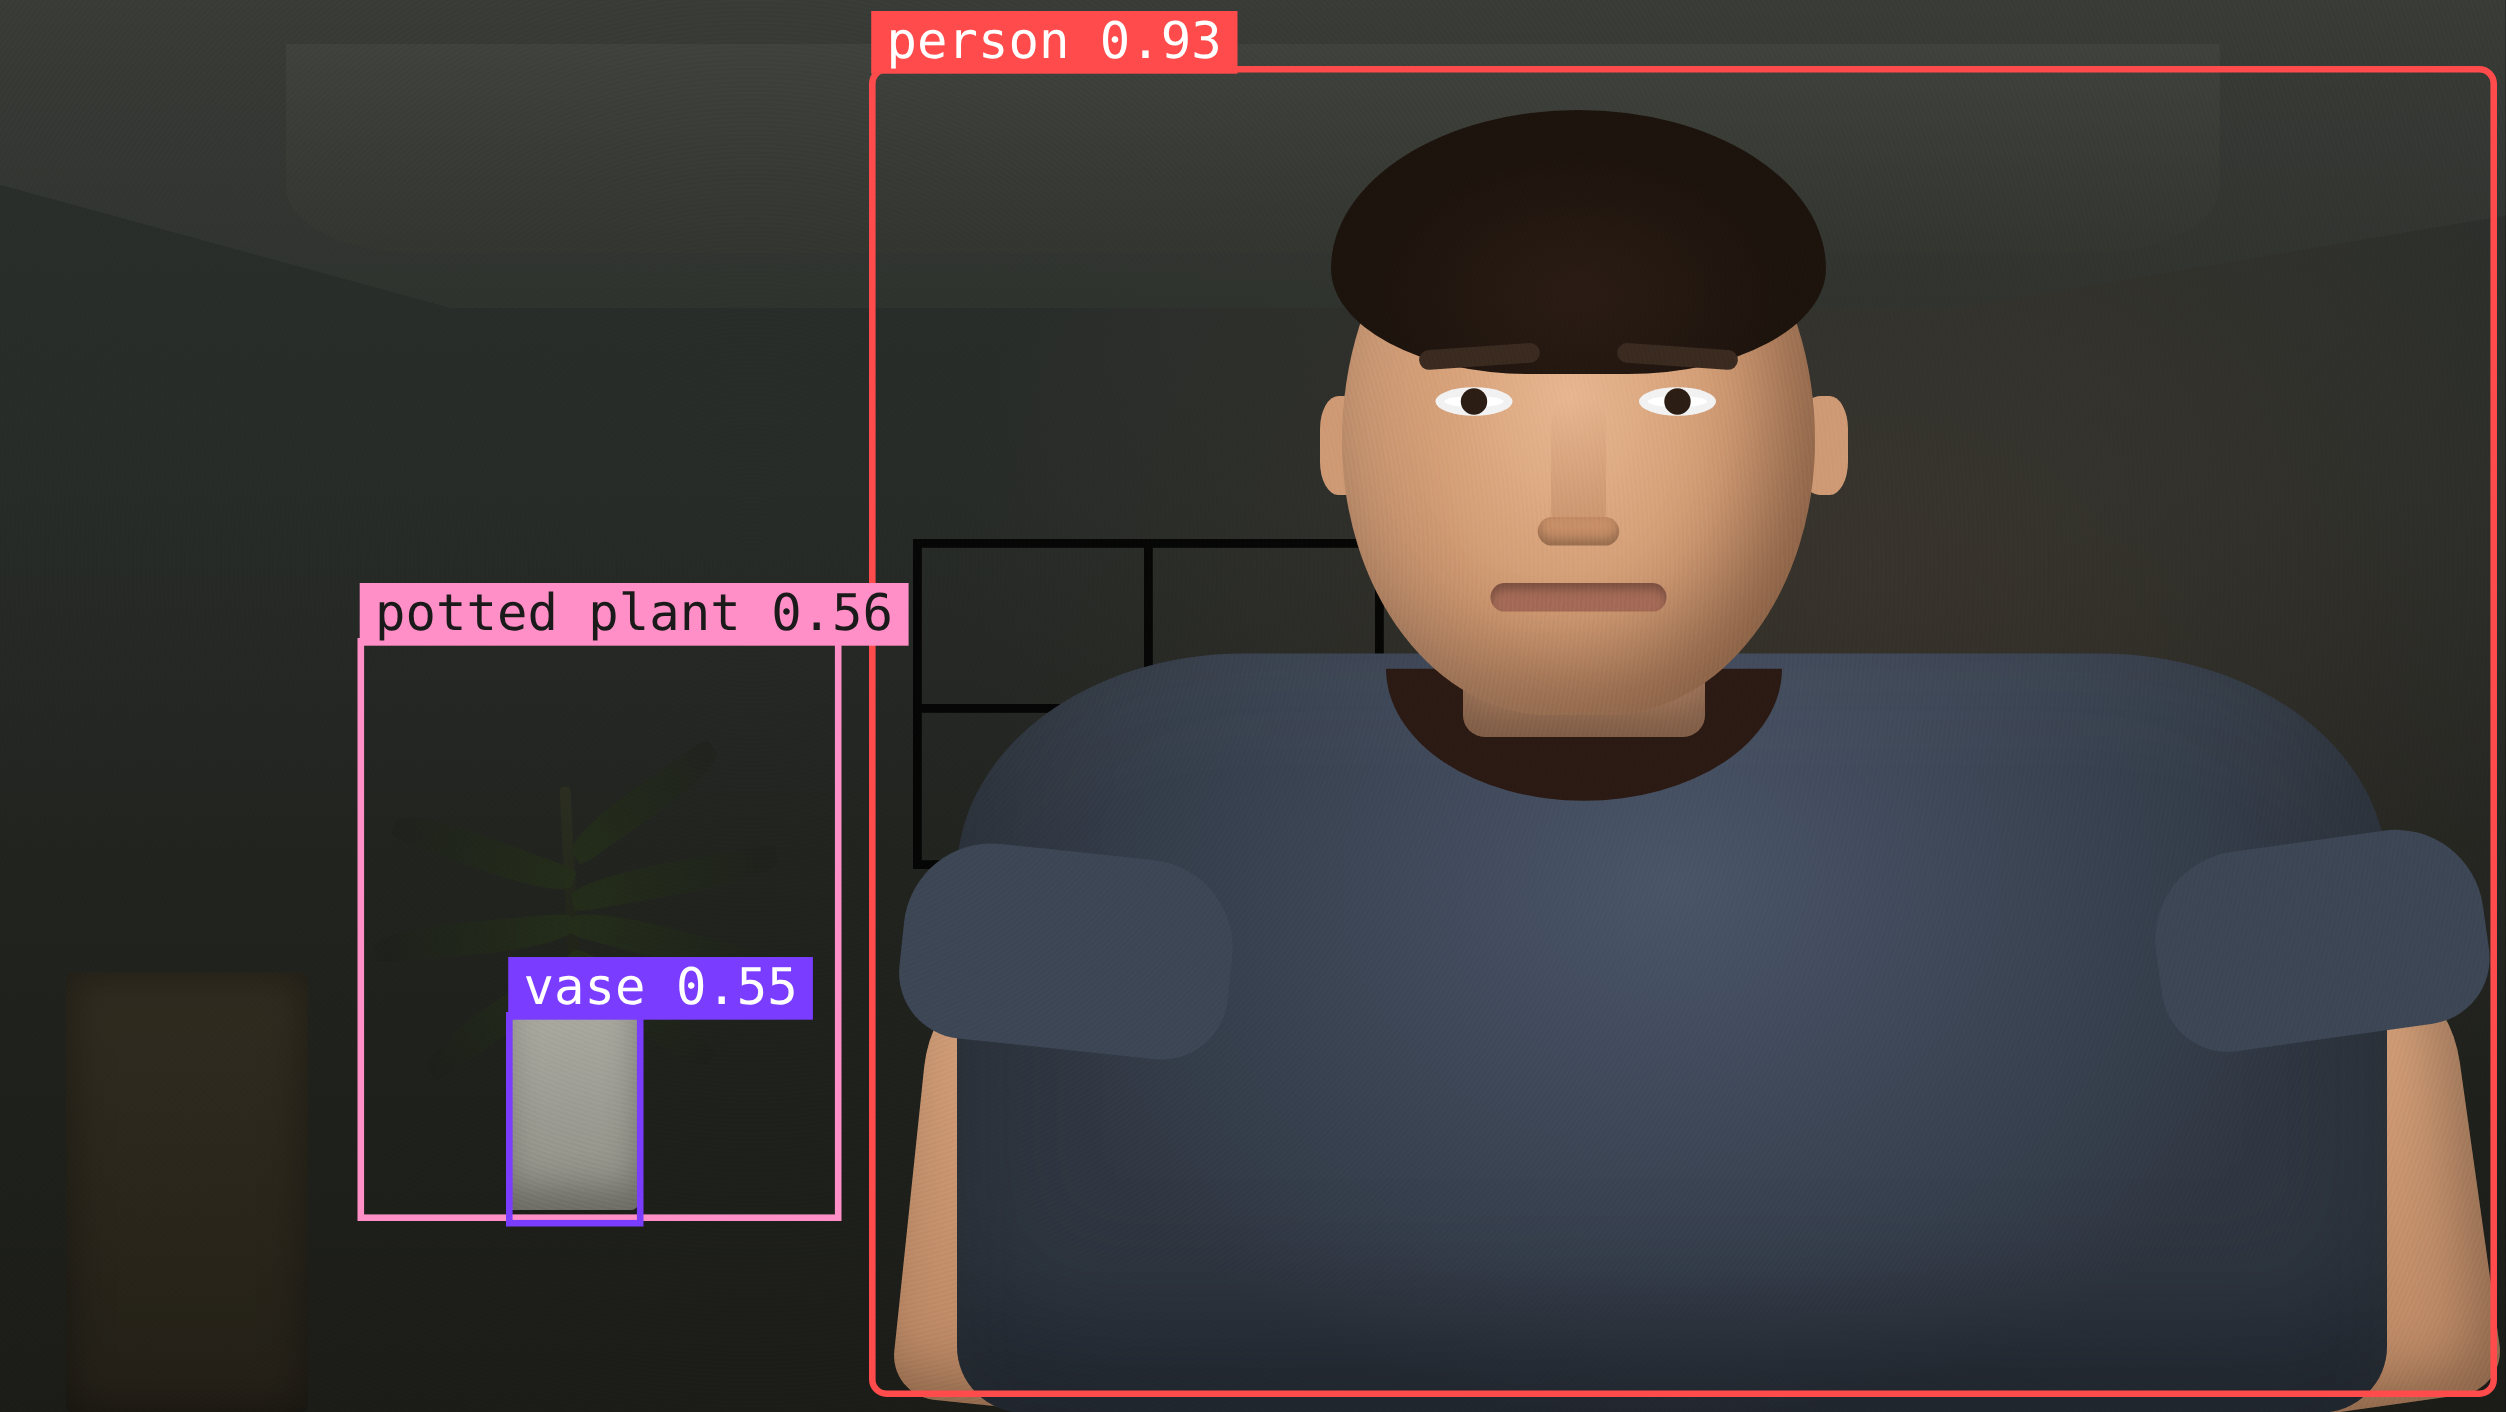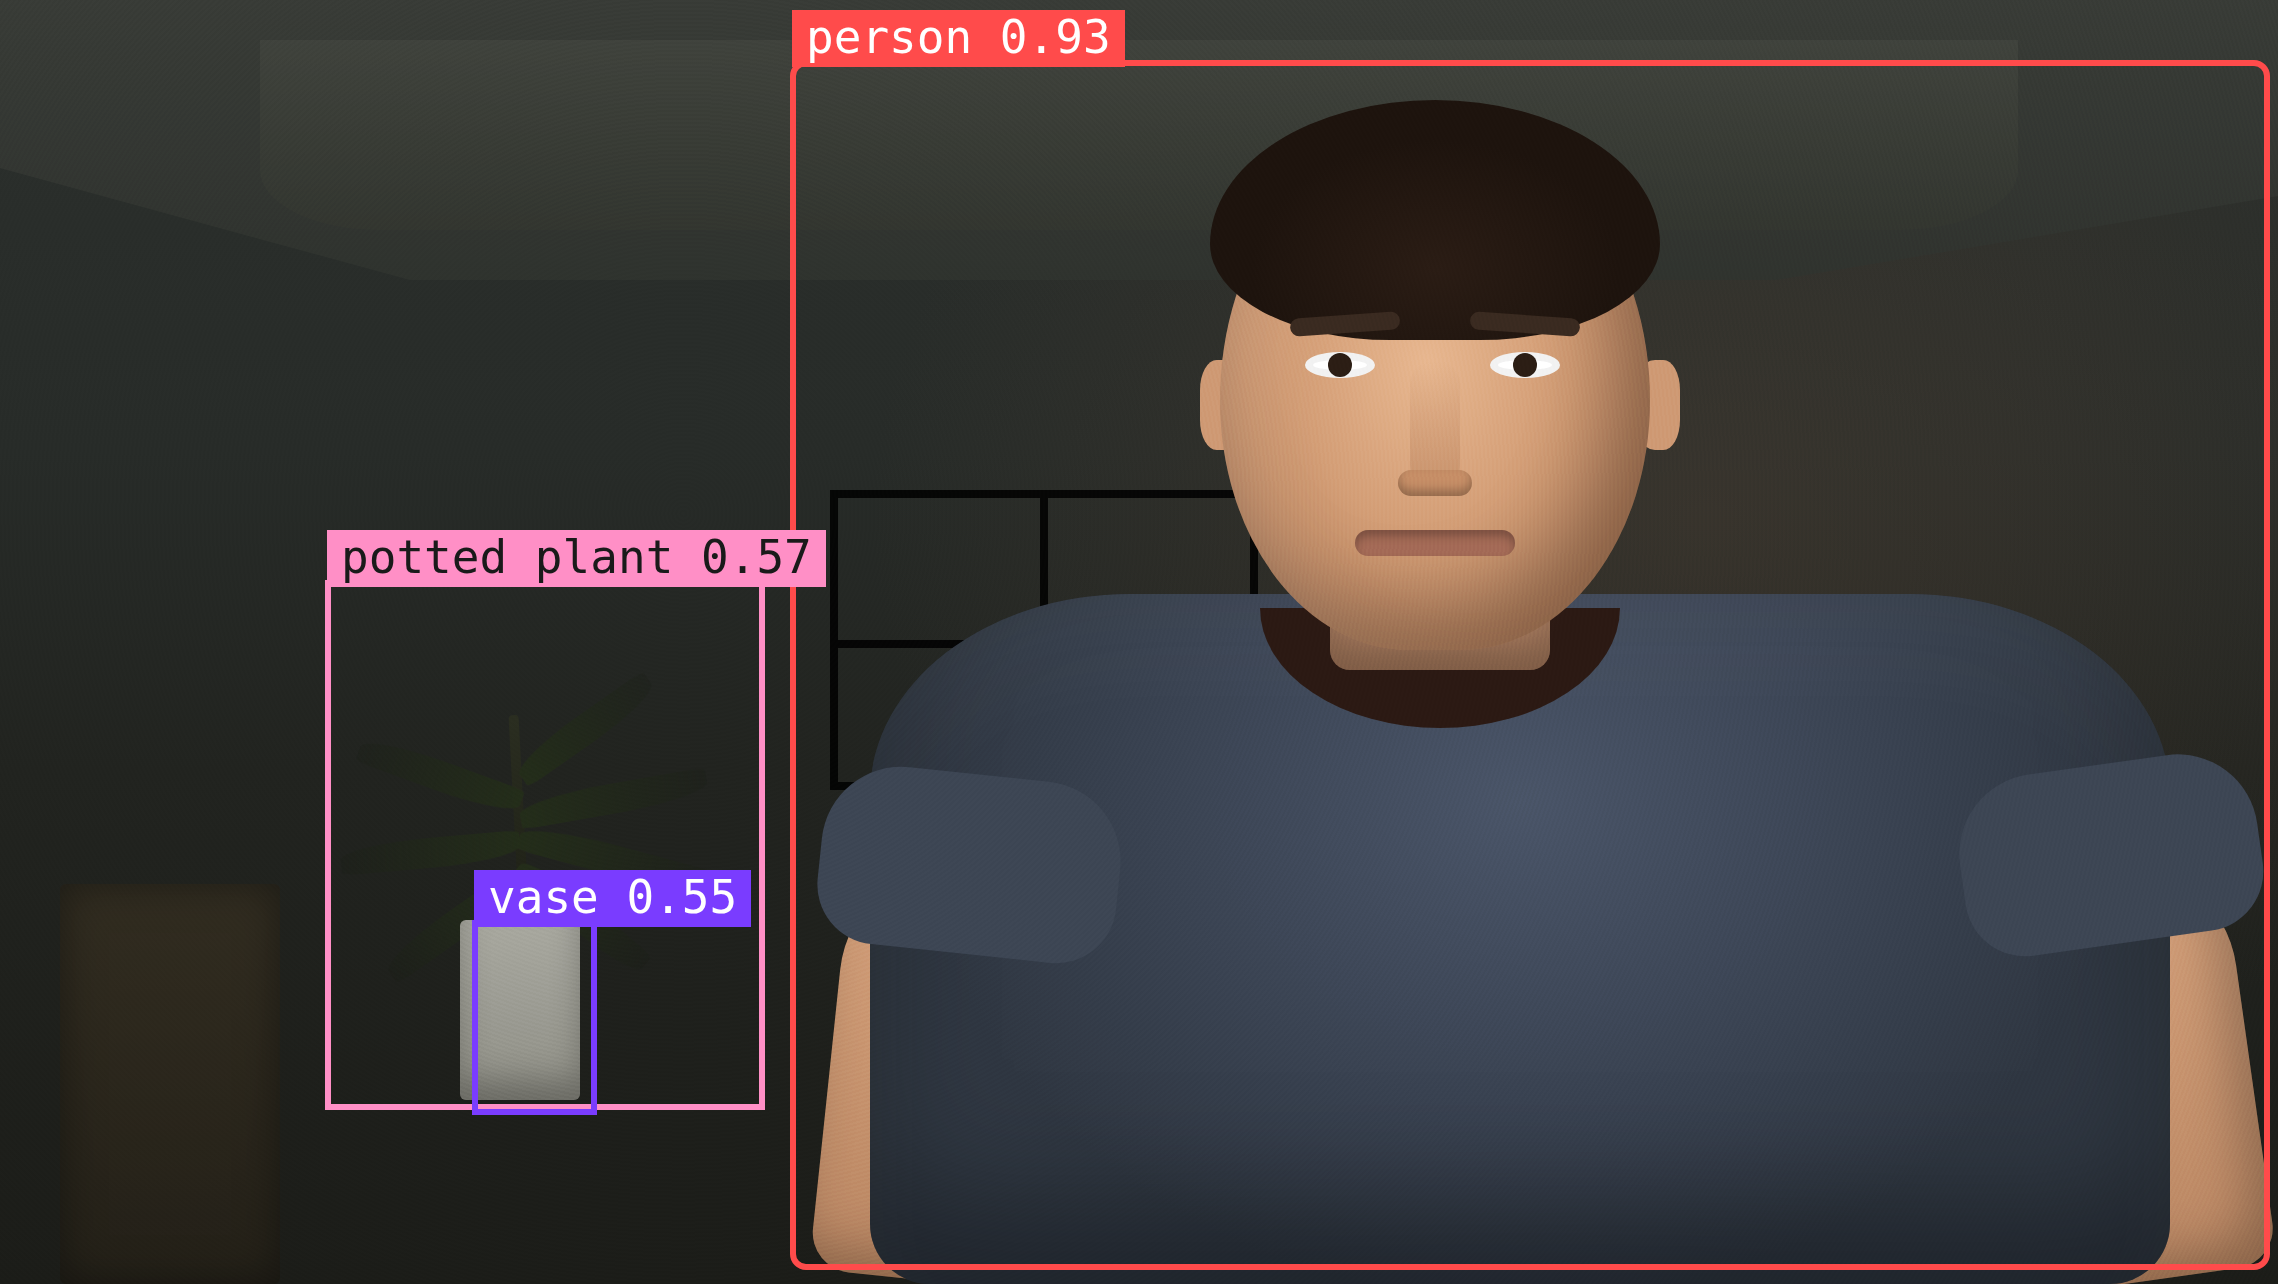--- a/index.html
+++ b/index.html
@@ -207,21 +207,21 @@
     padding: 2px 14px 4px 14px;
     font-size: 46px;
     line-height: 1.1;
     white-space: nowrap;
     font-weight: 400;
   }
   .bbox.person-box { border-color: #ff4b4b; border-width: 6px; border-radius: 16px; }
   .bbox.person-box .label { background: #ff4b4b; color: #fff; }
   .bbox.plant-box { border-color: #ff8fc6; border-width: 6px; }
   .bbox.plant-box .label { background: #ff8fc6; color: #1a1a1a; }
-  .bbox.vase-box { border-color: #7a3cff; border-width: 6px; margin-left: 12px; }
+  .bbox.vase-box { border-color: #7a3cff; border-width: 6px; }
   .bbox.vase-box .label { background: #7a3cff; color: #fff; }
 
   
   .grain {
     position:absolute; inset:0;
     background:
       repeating-radial-gradient(circle at 30% 40%, rgba(255,255,255,0.015) 0 2px, rgba(0,0,0,0.015) 2px 4px);
     mix-blend-mode: overlay;
     pointer-events: none;
   }
@@ -282,19 +282,19 @@
     </div>
 
     <div class="grain"></div>
   </div>
 
   <div class="bbox person-box" style="left:790px; top:60px; width:1480px; height:1210px;">
     <div class="label">person 0.93</div>
   </div>
 
   <div class="bbox plant-box" style="left:325px; top:580px; width:440px; height:530px;">
-    <div class="label">potted plant 0.57</div>
+    <div class="label">potted plant 0.56</div>
   </div>
 
   <div class="bbox vase-box" style="left:460px; top:920px; width:125px; height:195px;">
     <div class="label">vase 0.55</div>
   </div>
 </div>
 
 </body></html>

